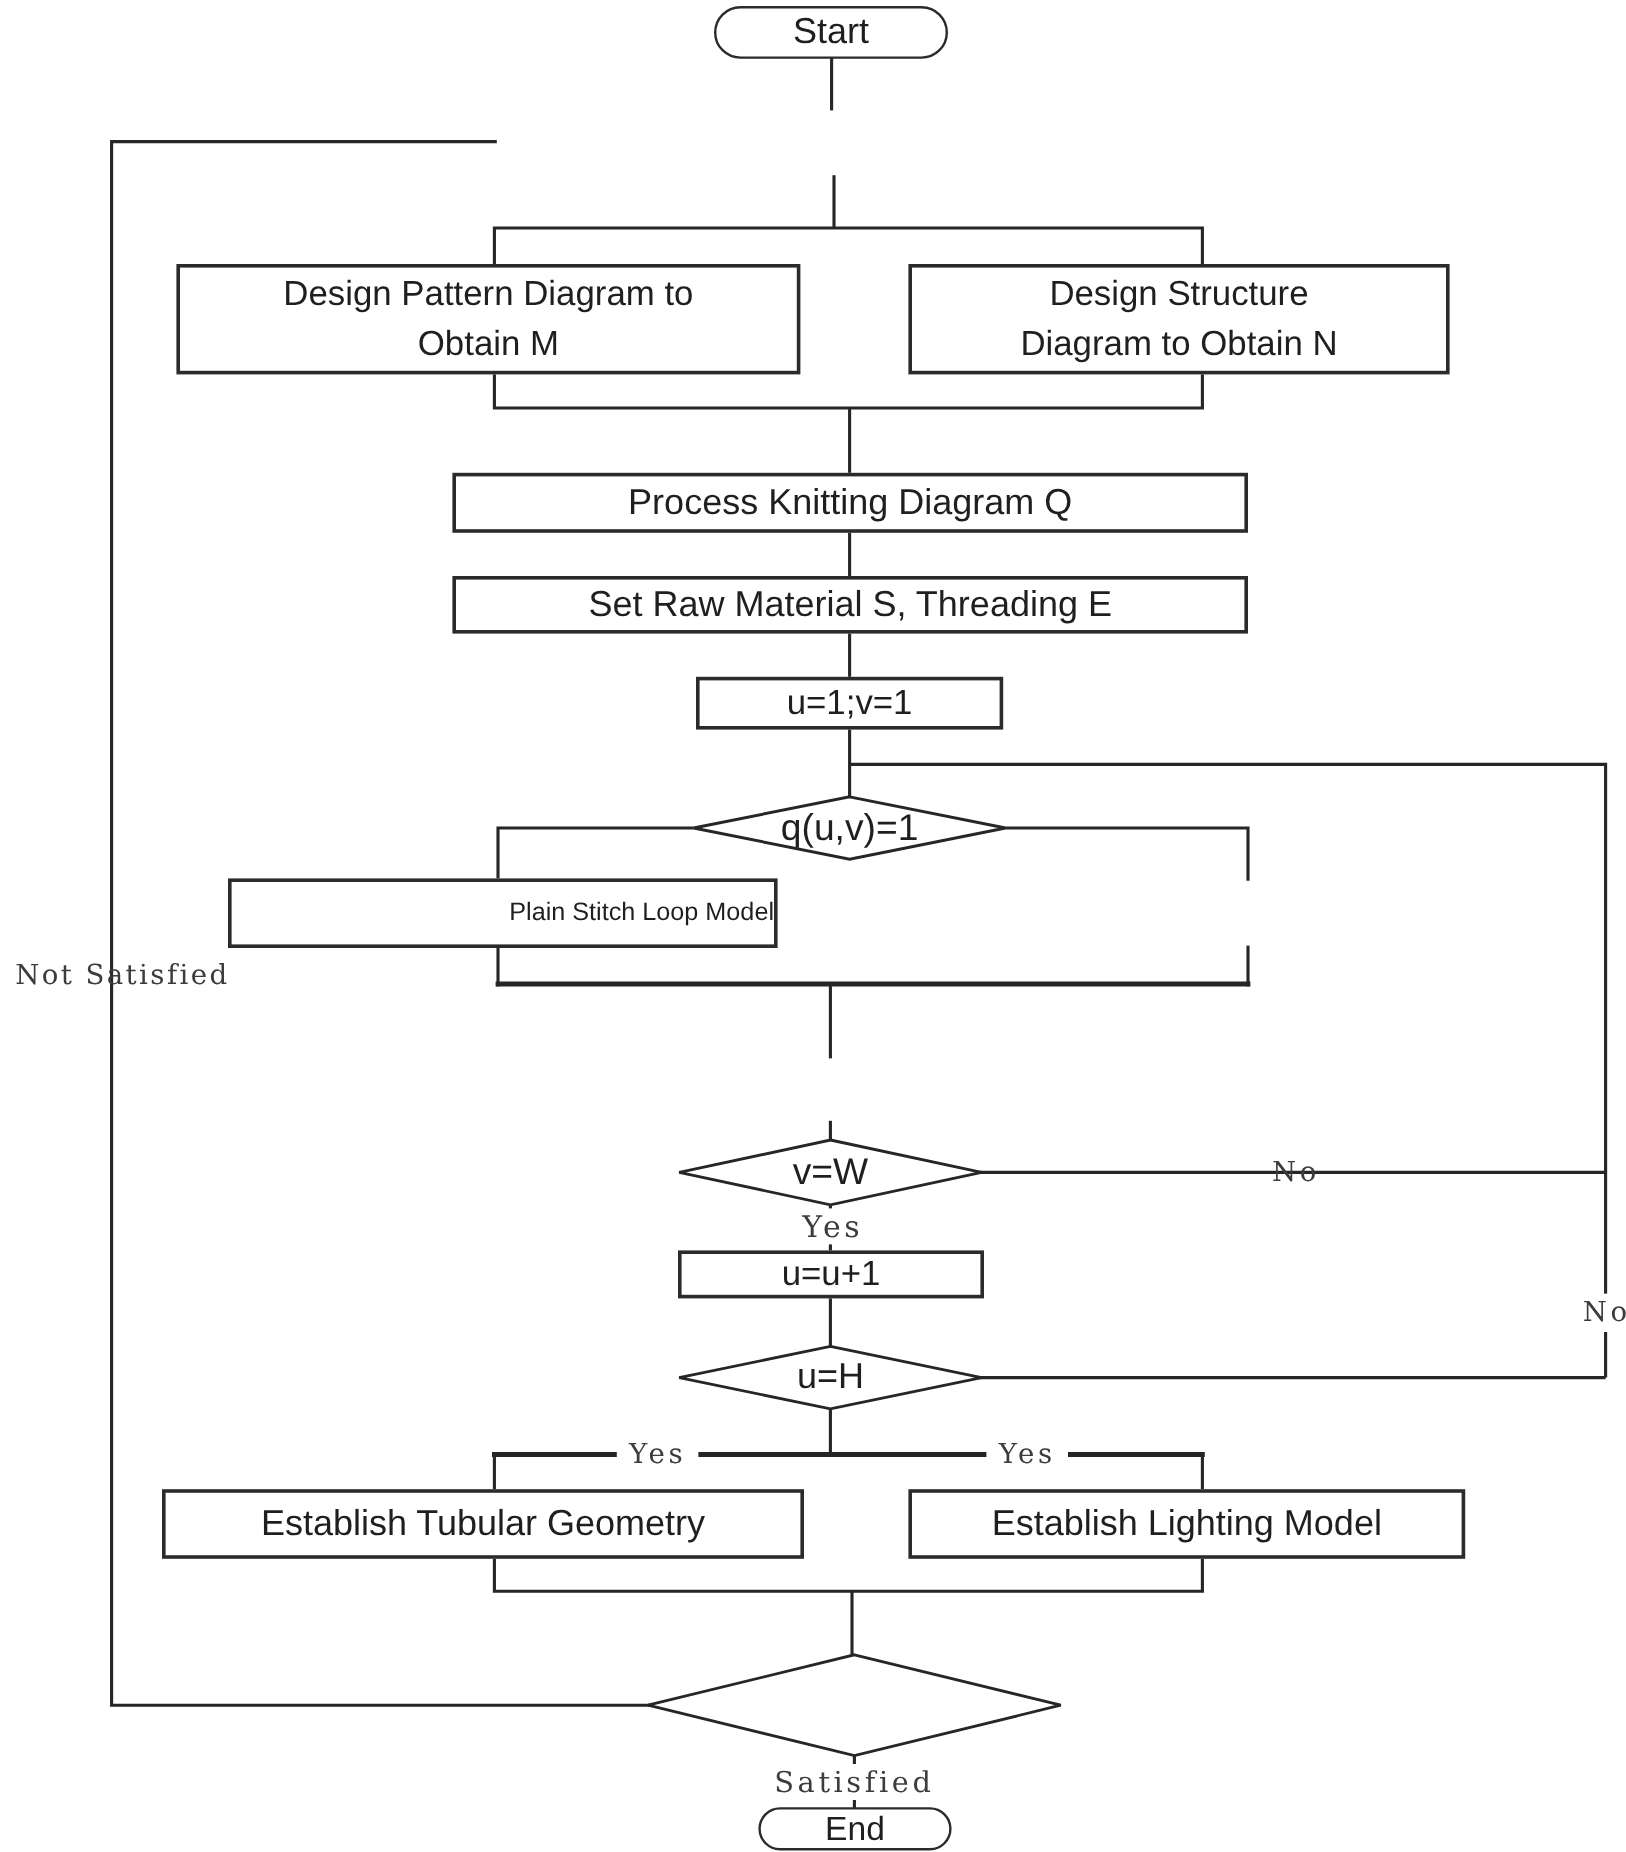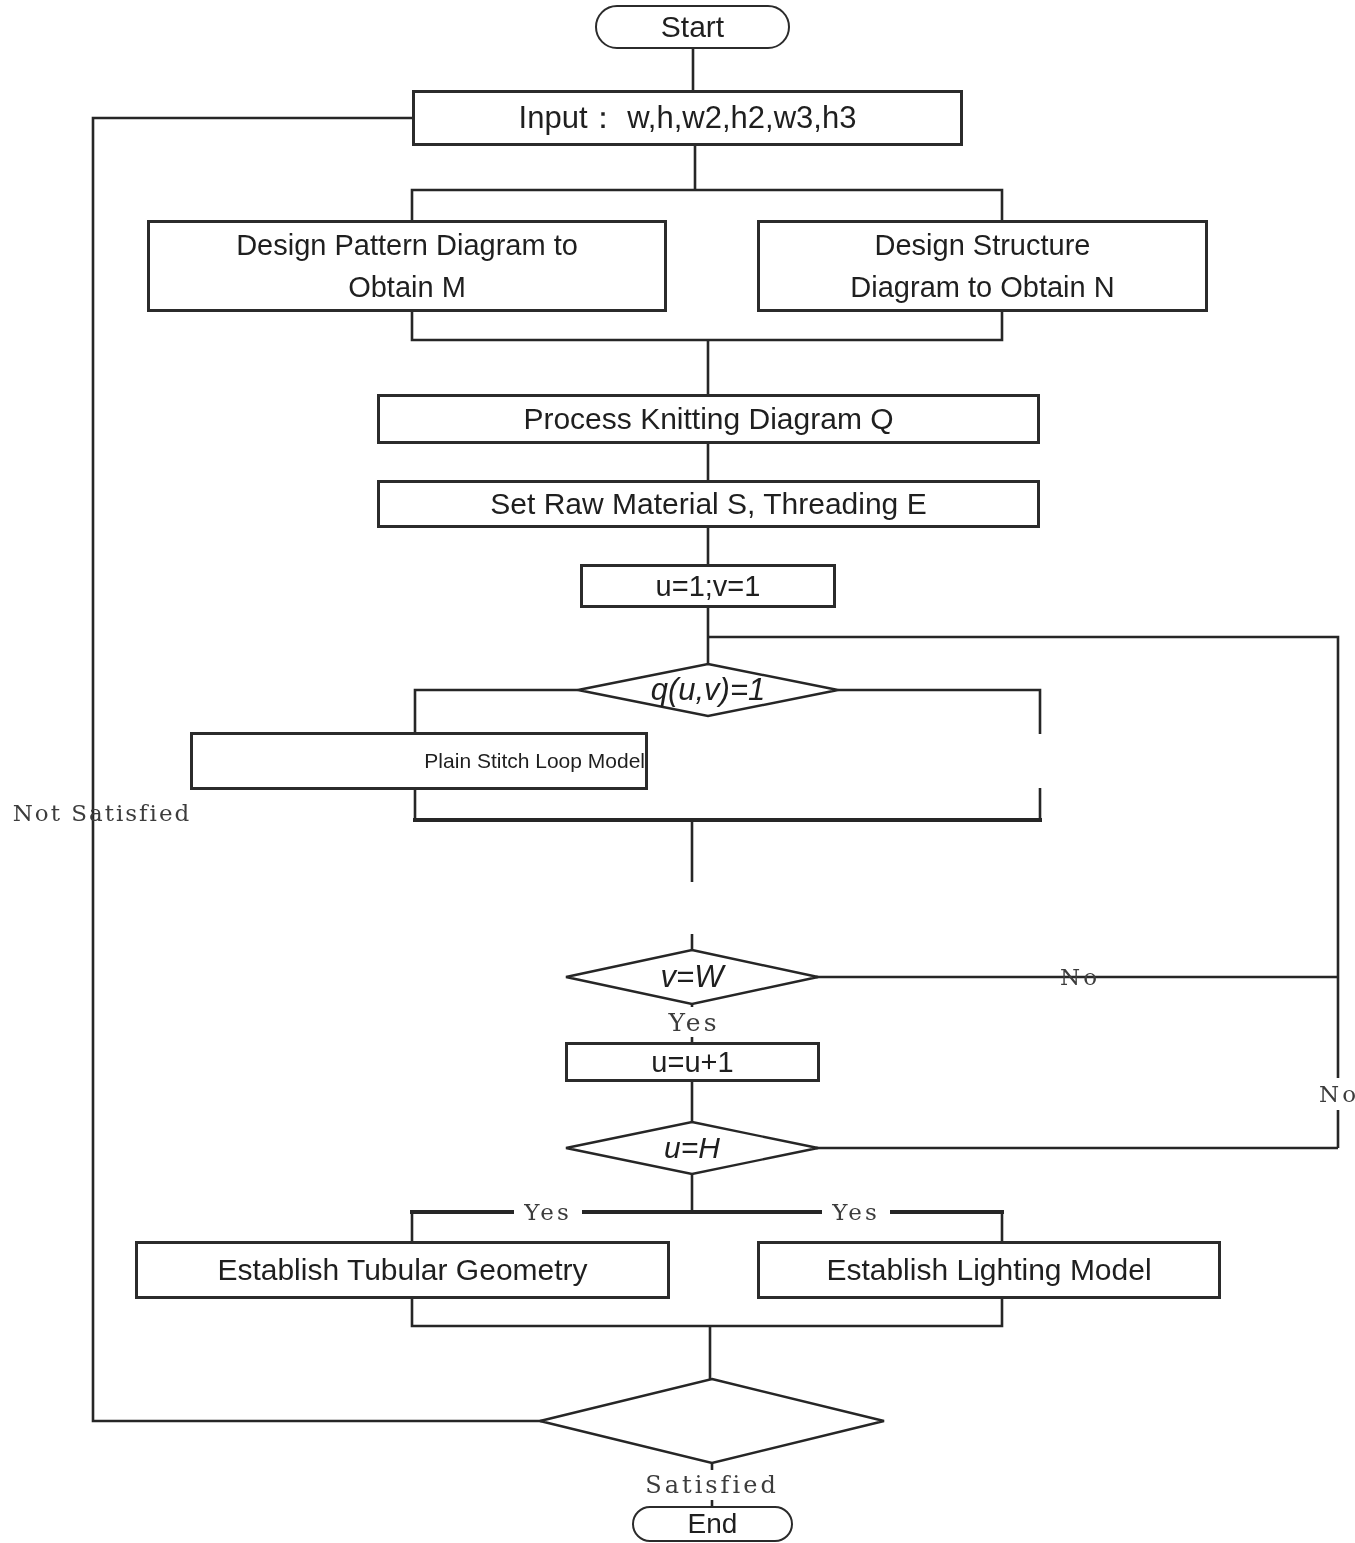--- a/index.html
+++ b/index.html
@@ -28,21 +28,21 @@
     text-align:center;
     border:3px solid var(--node-border);
     background:var(--background);
     line-height:1.45;
   }
   .node span{white-space:pre-line;}
   .terminator{border-radius:24px;border-width:2.4px;}
   .dlabel{
     position:absolute;box-sizing:border-box;
     display:flex;align-items:center;justify-content:center;
-    text-align:center;background:transparent;font-style:italic;
+    text-align:center;background:transparent;
   }
   .edge-label{
     position:absolute;box-sizing:border-box;
     display:flex;align-items:center;justify-content:center;
     font-family:"DejaVu Serif","Liberation Serif",serif;
     color:var(--label-text);
     letter-spacing:3px;
     background:transparent;
   }
   .edge-label.bg{background:var(--background);}
@@ -88,23 +88,20 @@
       <polygon class="diamond" points="692,950 818,977 692,1004 566,977"></polygon>
       <polygon class="diamond" points="692,1122 818,1148 692,1174 566,1148"></polygon>
       <polygon class="diamond" points="712,1379 884,1421 712,1463 540,1421"></polygon>
     </g>
   </svg>
 
   <div class="node terminator" style="left:595px;top:5px;width:195px;height:44px;font-size:30px;">
     <span>Start</span>
   </div>
 
-  <div class="node" style="left:412px;top:90px;width:551px;height:56px;font-size:31px;">
-    <span>Input： w,h,w2,h2,w3,h3</span>
-  </div>
 
   <div class="node" style="left:147px;top:220px;width:520px;height:92px;font-size:29px;">
     <span>Design Pattern Diagram to
 Obtain M</span>
   </div>
 
   <div class="node" style="left:757px;top:220px;width:451px;height:92px;font-size:29px;">
     <span>Design Structure
 Diagram to Obtain N</span>
   </div>

